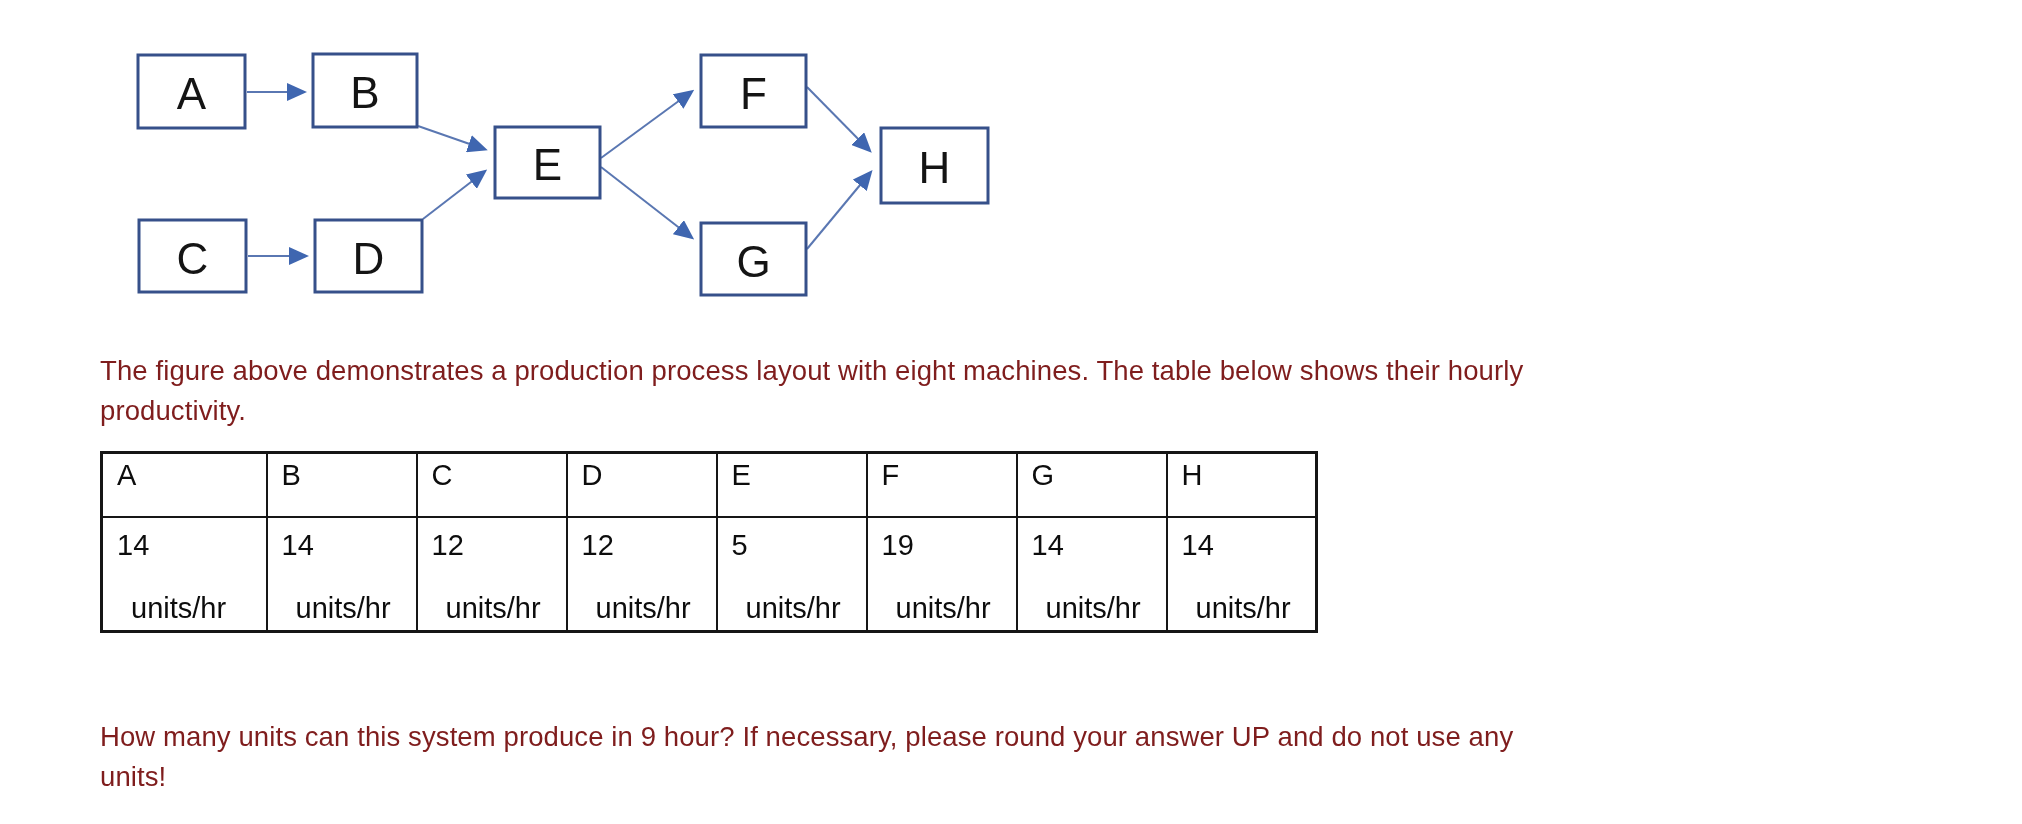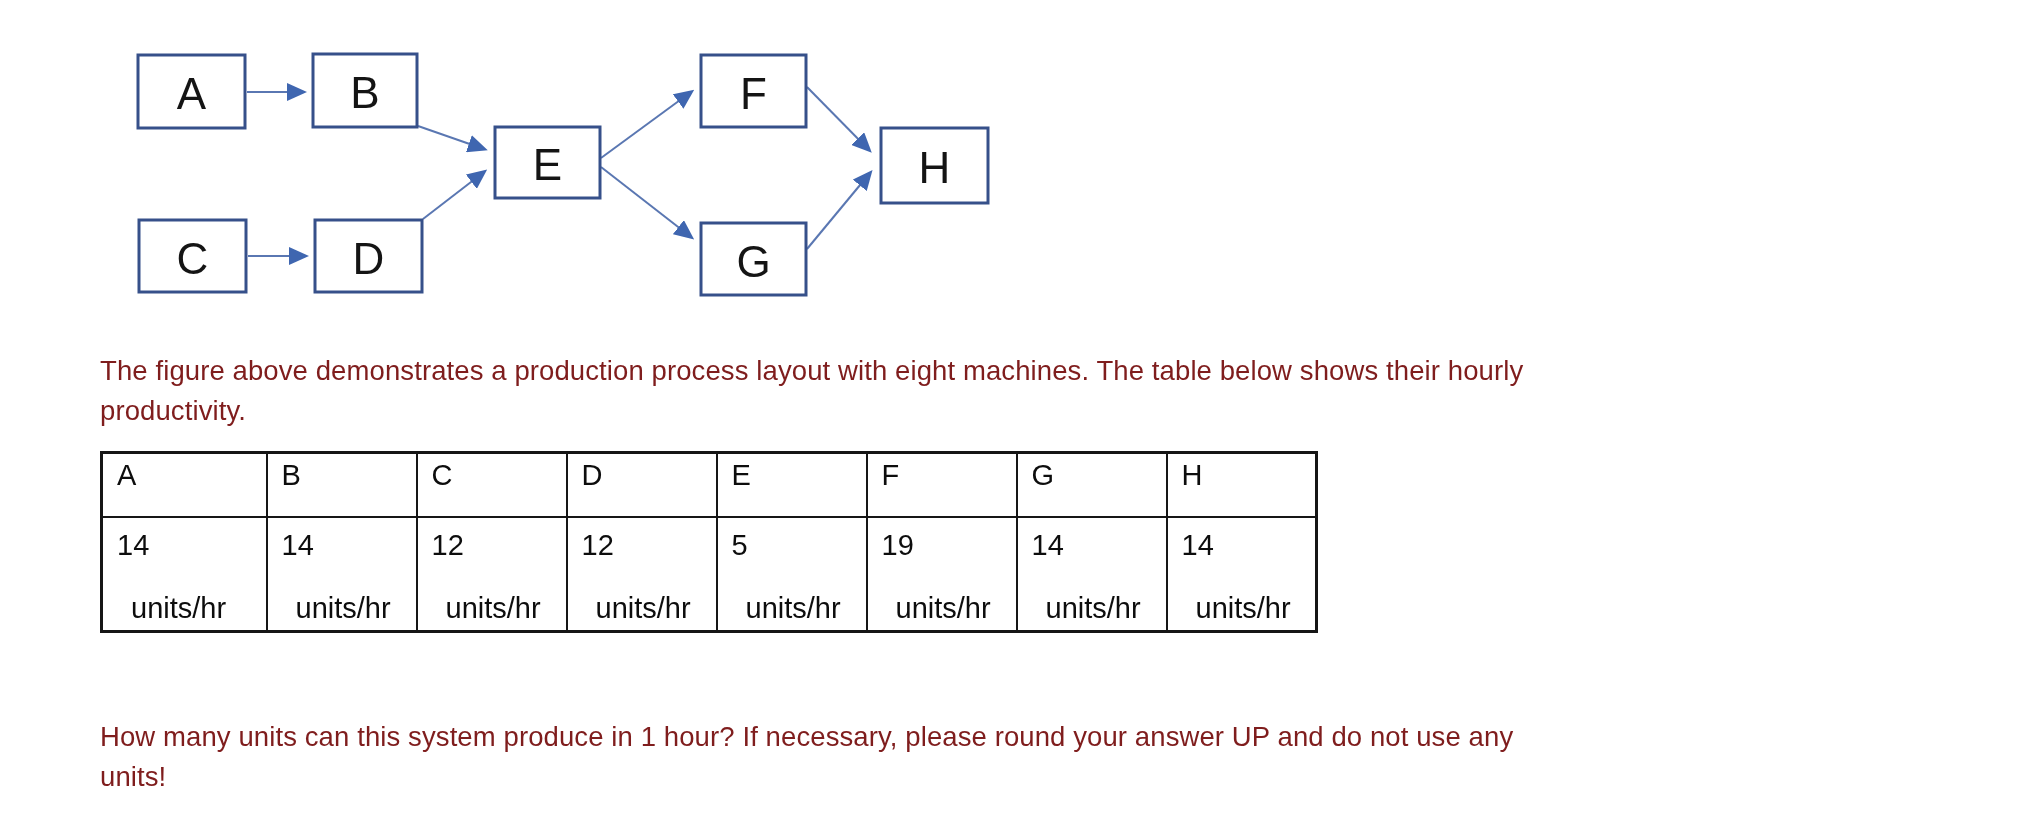--- a/index.html
+++ b/index.html
@@ -164,16 +164,16 @@
             </td>
             <td>
               <div class="cell-value">14</div>
               <div class="cell-unit">units/hr</div>
             </td>
           </tr>
         </tbody>
     </table>
   </div>
 
-  <div class="para question">How many units can this system produce in 1 hour? If necessary, please round your answer UP and do not use any
+  <div class="para question">How many units can this system produce in 9 hour? If necessary, please round your answer UP and do not use any
 units!</div>
 
 </div>
 
 </body></html>

